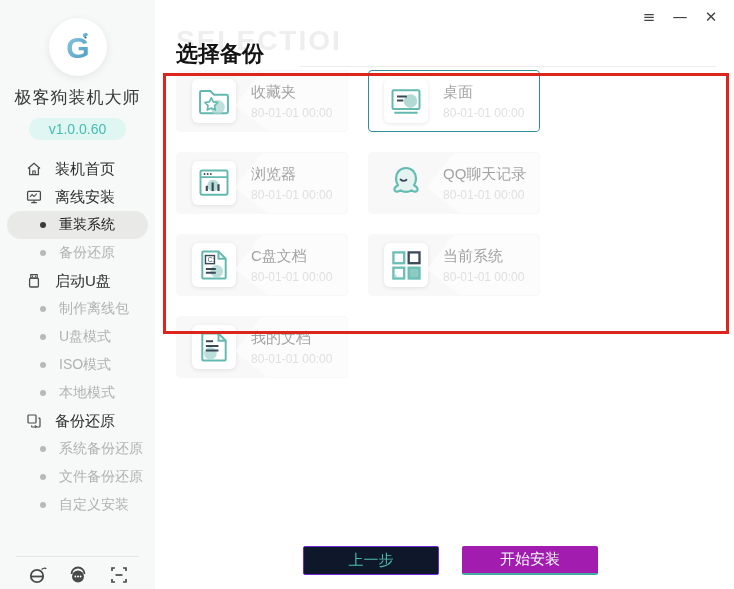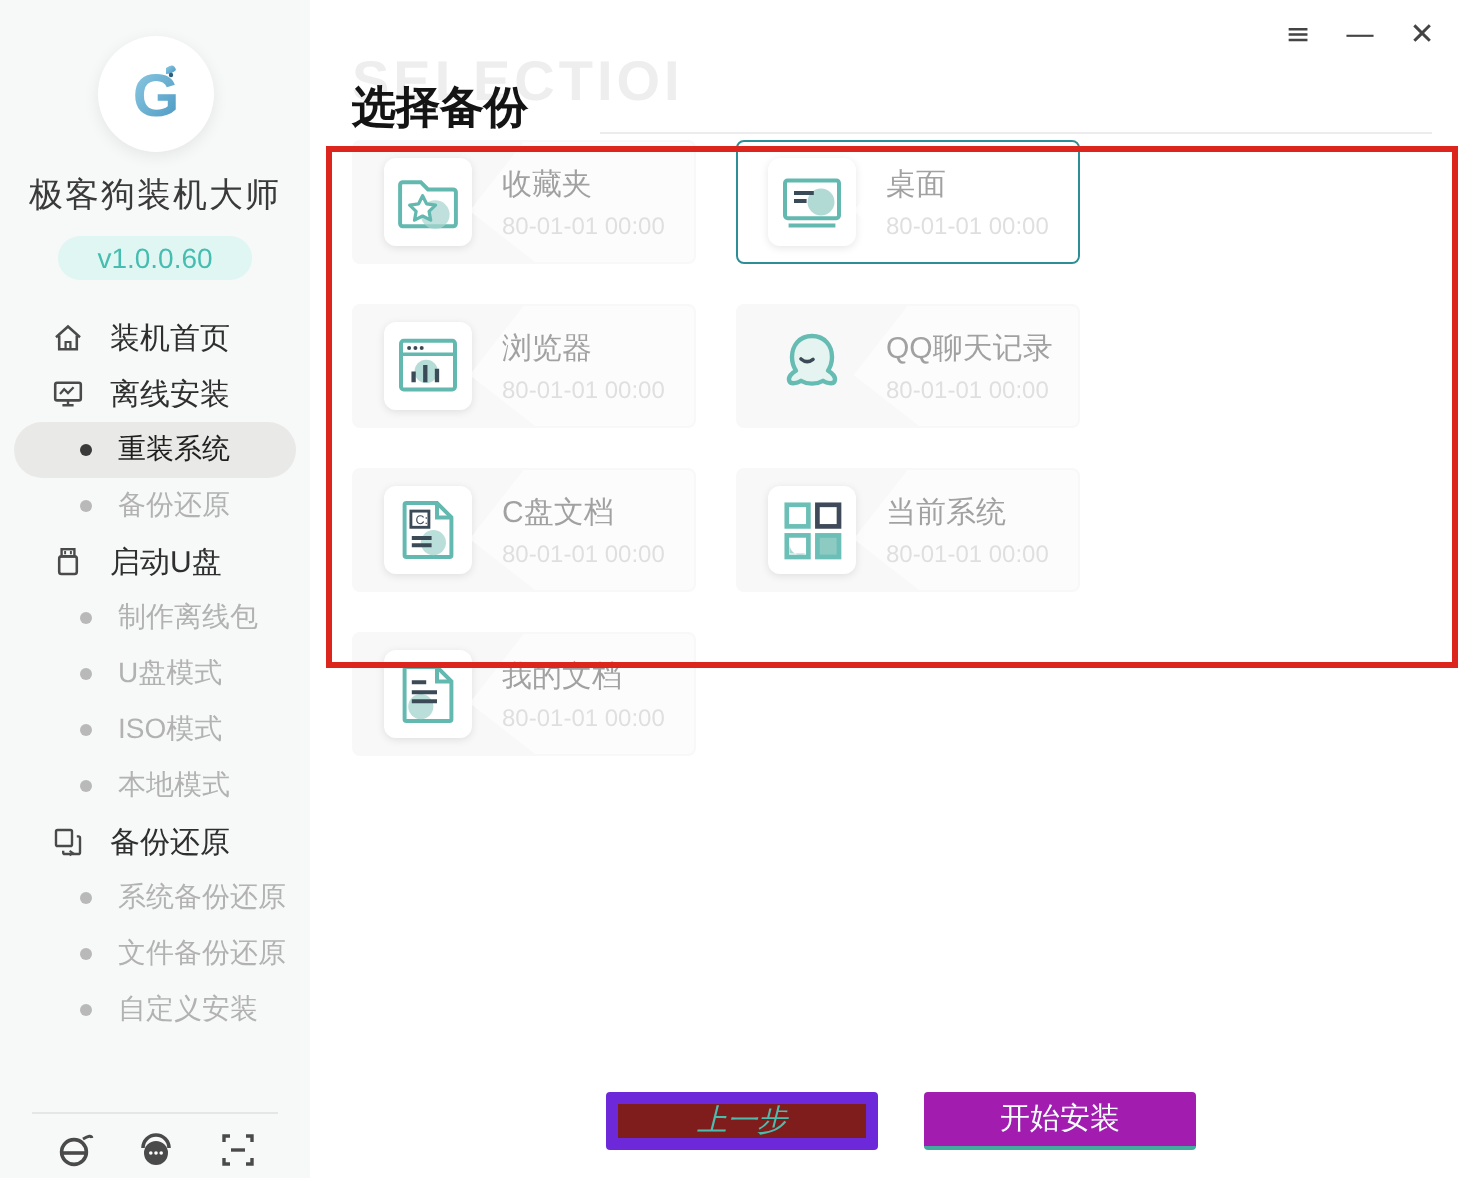--- a/index.html
+++ b/index.html
@@ -43,21 +43,21 @@
   .card::after { content:""; position:absolute; right:-20px; top:-30px; width:110px; height:110px; background:rgba(255,255,255,.55); transform:rotate(38deg); pointer-events:none; }
   .card.selected { background:#ffffff; border:1px solid #2e8e96; }
   .icon-box { width:44px; height:44px; background:#ffffff; border-radius:6px; box-shadow:0 1px 4px rgba(0,0,0,.10); display:flex; align-items:center; justify-content:center; flex:0 0 44px; }
   .icon-box.bare { background:transparent; box-shadow:none; }
   .card-txt { margin-left:15px; }
   .card-label { font-size:15px; color:#2f2f2f; }
   .card-date { font-size:12px; color:#b9b9b9; margin-top:4px; }
 
   .btn-row { position:absolute; top:546px; left:303px; display:flex; gap:23px; }
   .btn { width:136px; height:29px; display:flex; align-items:center; justify-content:center; font-size:15px; cursor:pointer; border-radius:2px; }
-  .btn-prev { background:#7f1d1d; border:6px solid #6d28d9; color:#4cbcae;font-style:italic; }
+  .btn-prev { background:#0f172a; border:1px solid #6d28d9; color:#4cbcae; }
   .btn-start { background:#a21caf; color:#f2fffc; border-bottom:2px solid #41ab9d; }
 
   svg { display:block; }
 </style>
 </head>
 <body>
 
 <div class="sidebar">
   <div class="logo-wrap">
     <svg width="44" height="44" viewBox="0 0 44 44">

